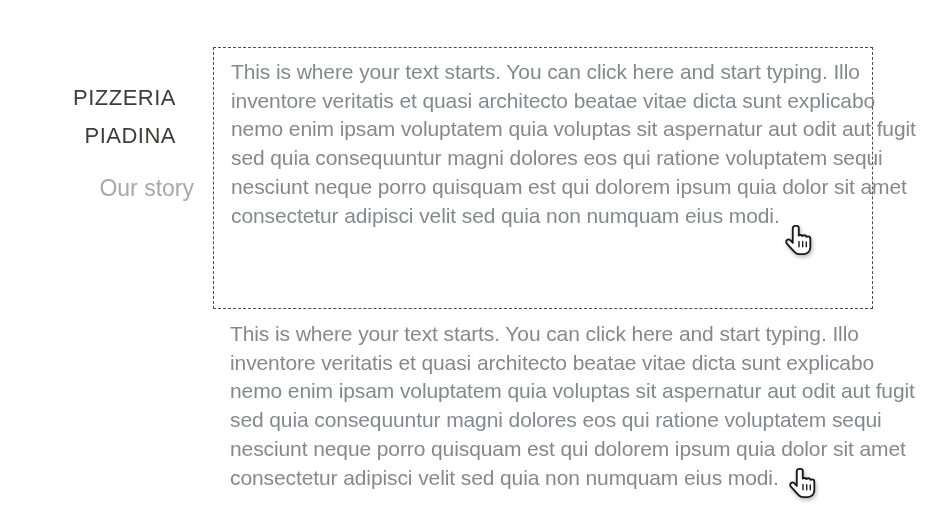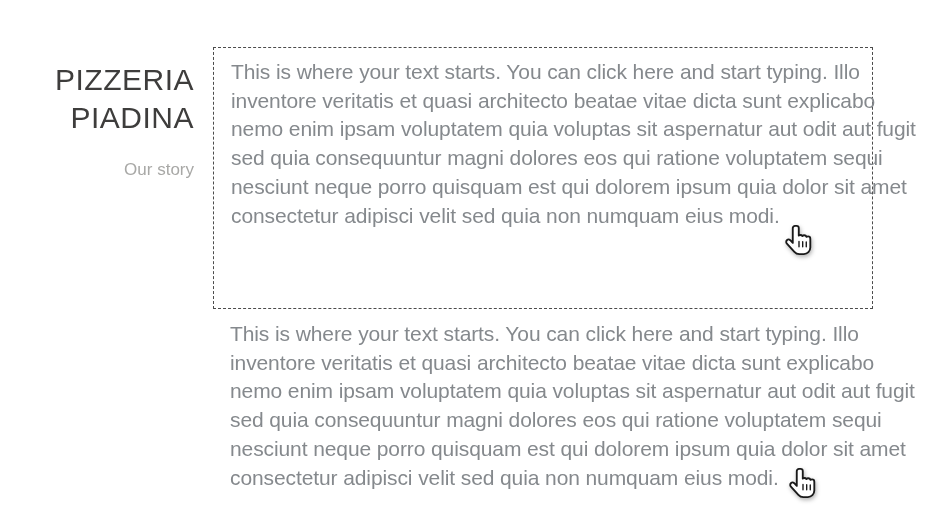--- a/index.html
+++ b/index.html
@@ -15,30 +15,30 @@
 
   
   .side-heading {
     position: absolute;
     top: 61px;
     left: 10px;
     width: 184px;
     text-align: right;
   }
   .side-heading h1 {
-    margin: 0;
-    font-size: 30px;
+    margin: 18px;
+    font-size: 22px;
     line-height: 38px;
     font-weight: 400;
     letter-spacing: 0.5px;
     color: #3e3d3c;
   }
   .side-heading .subtitle {
     margin-top: 22px;
-    font-size: 17px;
+    font-size: 23px;
     line-height: 22px;
     color: #a8a8a6;
   }
 
   
   .text-widget {
     position: absolute;
     font-size: 21px;
     line-height: 28.7px;
     letter-spacing: -0.1px;

